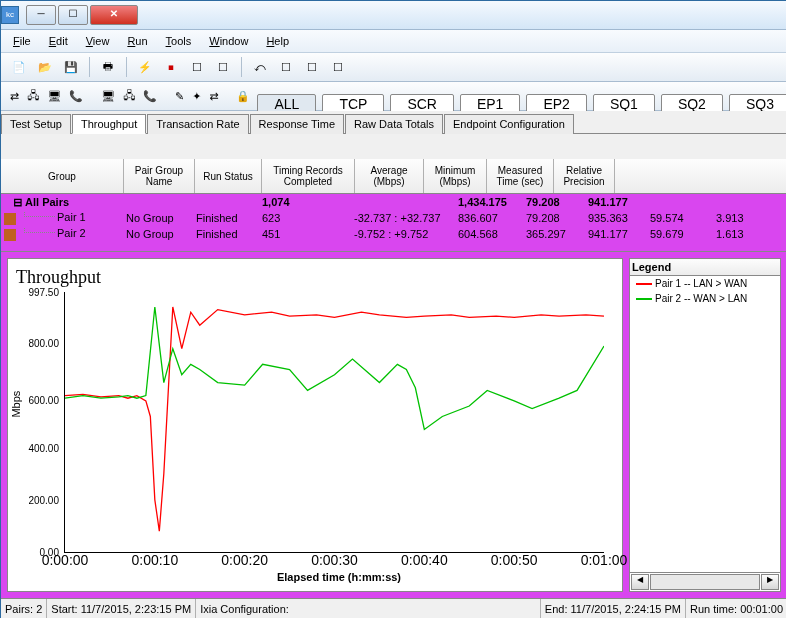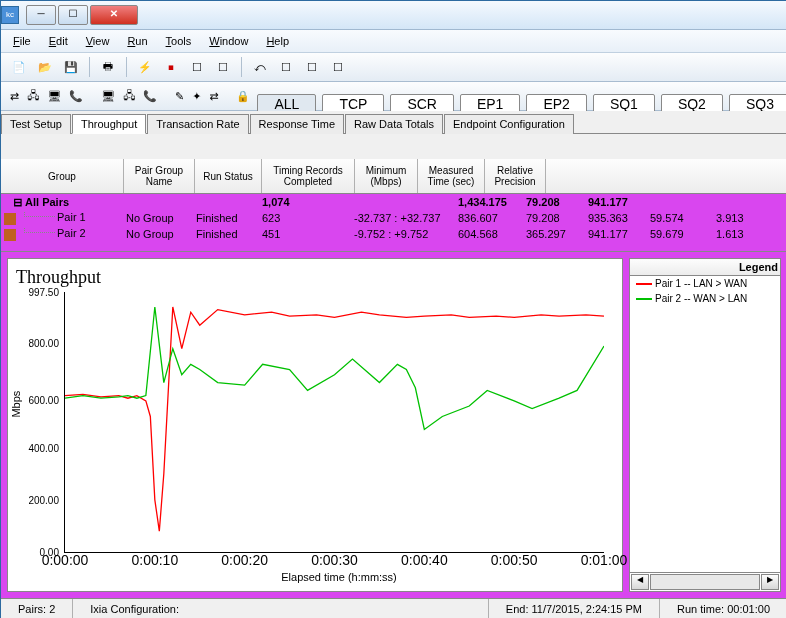--- a/index.html
+++ b/index.html
@@ -36,31 +36,31 @@
 .pairic{display:inline-block;width:12px;height:12px;background:#c06020;margin-right:2px;vertical-align:middle;}
 .tree{display:inline-block;width:30px;border-left:1px dotted #888;border-bottom:1px dotted #888;height:8px;margin-left:6px;margin-right:2px;position:relative;top:-4px;}
 .chartarea{flex:1;display:flex;padding:6px;}
 .chartbox{flex:1;border:1px solid #888;background:#fff;margin-right:6px;position:relative;padding:8px;}
 .charttitle{font-size:18px;font-family:Georgia,serif;margin-bottom:4px;}
 .plot{position:relative;height:260px;margin-left:48px;margin-right:10px;border-left:1px solid #000;border-bottom:1px solid #000;}
 .ylabels{position:absolute;left:-46px;top:0;height:100%;width:42px;}
 .ylab{position:absolute;right:2px;font-size:10px;transform:translateY(-50%);}
 .xlab{position:absolute;bottom:-16px;font-size:14px;transform:translateX(-50%);}
 .axisy{position:absolute;left:8px;top:50%;transform:rotate(-90deg) translateX(50%);transform-origin:left;font-size:11px;}
-.axisx{text-align:center;font-size:11px;margin-top:18px;margin-left:48px;}
+.axisx{text-align:center;font-size:11px;margin-top:18px;margin-left:48px;font-weight:bold;}
 svg.lines{position:absolute;left:0;top:0;width:100%;height:100%;}
 .legendbox{width:150px;border:1px solid #888;background:#fff;display:flex;flex-direction:column;}
-.legendhdr{background:linear-gradient(#fdfdfd,#ececec);border-bottom:1px solid #888;text-align:right;font-weight:bold;padding:2px;}
+.legendhdr{background:linear-gradient(#fdfdfd,#ececec);border-bottom:1px solid #888;text-align:left;font-weight:bold;padding:2px;}
 .legrow{padding:2px 6px;font-size:10px;white-space:nowrap;overflow:hidden;}
 .legline{display:inline-block;width:16px;height:2px;vertical-align:middle;margin-right:3px;}
 .scroll{display:flex;border-top:1px solid #888;padding:1px;gap:1px;margin-top:auto;}
 .sbtn{width:16px;height:14px;background:linear-gradient(#fdfdfd,#d8d8d8);border:1px solid #888;font-size:8px;text-align:center;cursor:pointer;}
 .sbar{flex:1;background:#e8e8e8;border:1px solid #888;}
 .statusbar{height:20px;background:#f0f0f0;border-top:1px solid #888;display:flex;align-items:center;font-size:11px;}
-.statusbar .sc{border-right:1px solid #b0b0b0;padding:0 17px;height:100%;display:flex;align-items:center;}
+.statusbar .sc{border-right:1px solid #b0b0b0;padding:0 4px;height:100%;display:flex;align-items:center;}
 </style>
 </head>
 <body>
 
 <div class="window">
  <div class="titlebar">
   <div class="ic">kc</div>
   <div class="winbtns">
    <div class="winbtn winmin">─</div>
    <div class="winbtn winmax">☐</div>
@@ -132,20 +132,22 @@
   <div class="tab">Endpoint Configuration</div>
  </div>
  <div class="content">
   <div class="gridhdr">
    <div class="gh" style="width:116px">Group</div>
    <div class="gh" style="width:64px">Pair Group
 Name</div>
    <div class="gh" style="width:60px">Run Status</div>
    <div class="gh" style="width:86px">Timing Records
 Completed</div>
+   <div class="gh" style="width:62px">Average
+(Mbps)</div>
    <div class="gh" style="width:56px">Minimum
 (Mbps)</div>
    <div class="gh" style="width:60px">Measured
 Time (sec)</div>
    <div class="gh" style="width:54px">Relative
 Precision</div>
    <div class="gh" style="flex:1"></div>
   </div>
   <div class="gridbody">
    <div class="grow bold">
@@ -232,17 +234,18 @@
     <div class="scroll">
      <div class="sbtn">◀</div>
      <div class="sbar"></div>
      <div class="sbtn">▶</div>
     </div>
    </div>
   </div>
  </div>
  <div class="statusbar">
   <div class="sc">Pairs: 2</div>
+  <div class="sc">Start: 11/7/2015, 2:23:15 PM</div>
   <div class="sc" style="flex:1">Ixia Configuration:</div>
   <div class="sc">End: 11/7/2015, 2:24:15 PM</div>
   <div class="sc" style="border-right:none">Run time: 00:01:00</div>
  </div>
 </div>
 
 </body></html>

